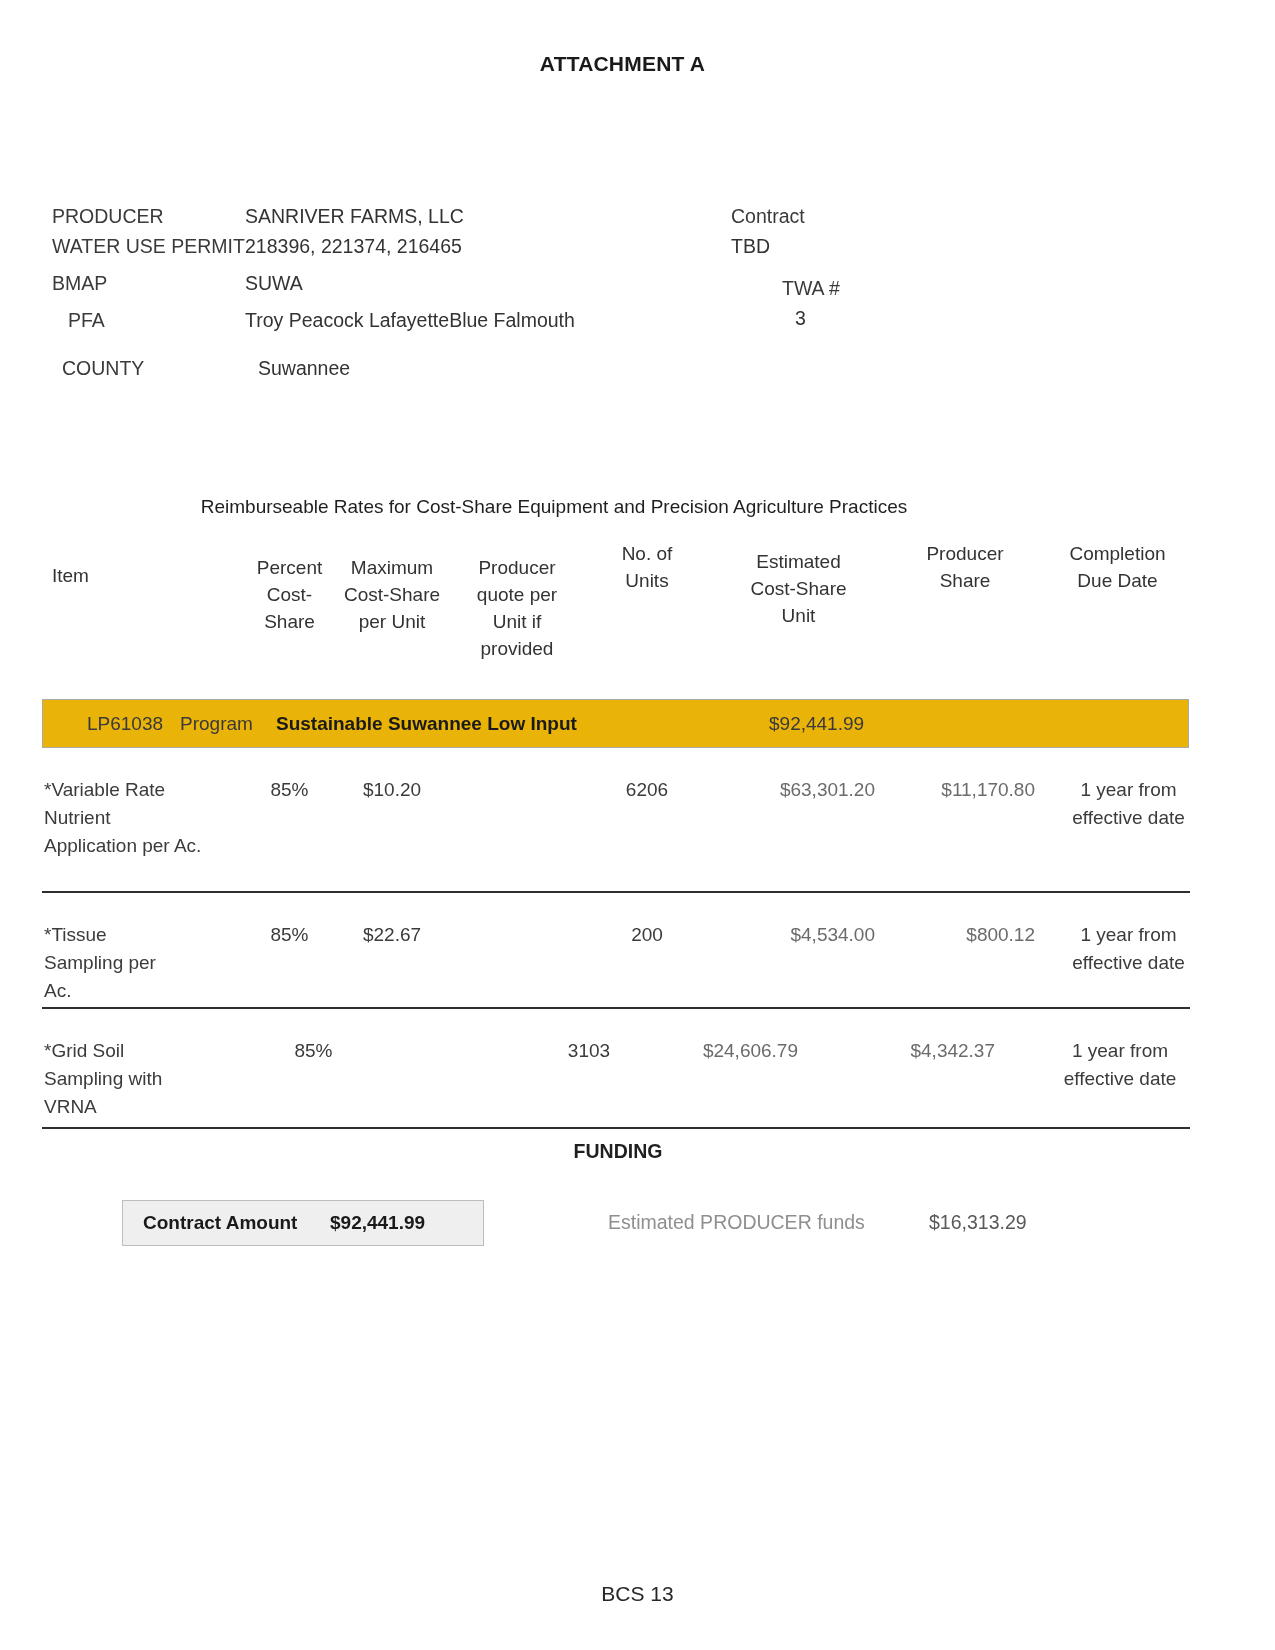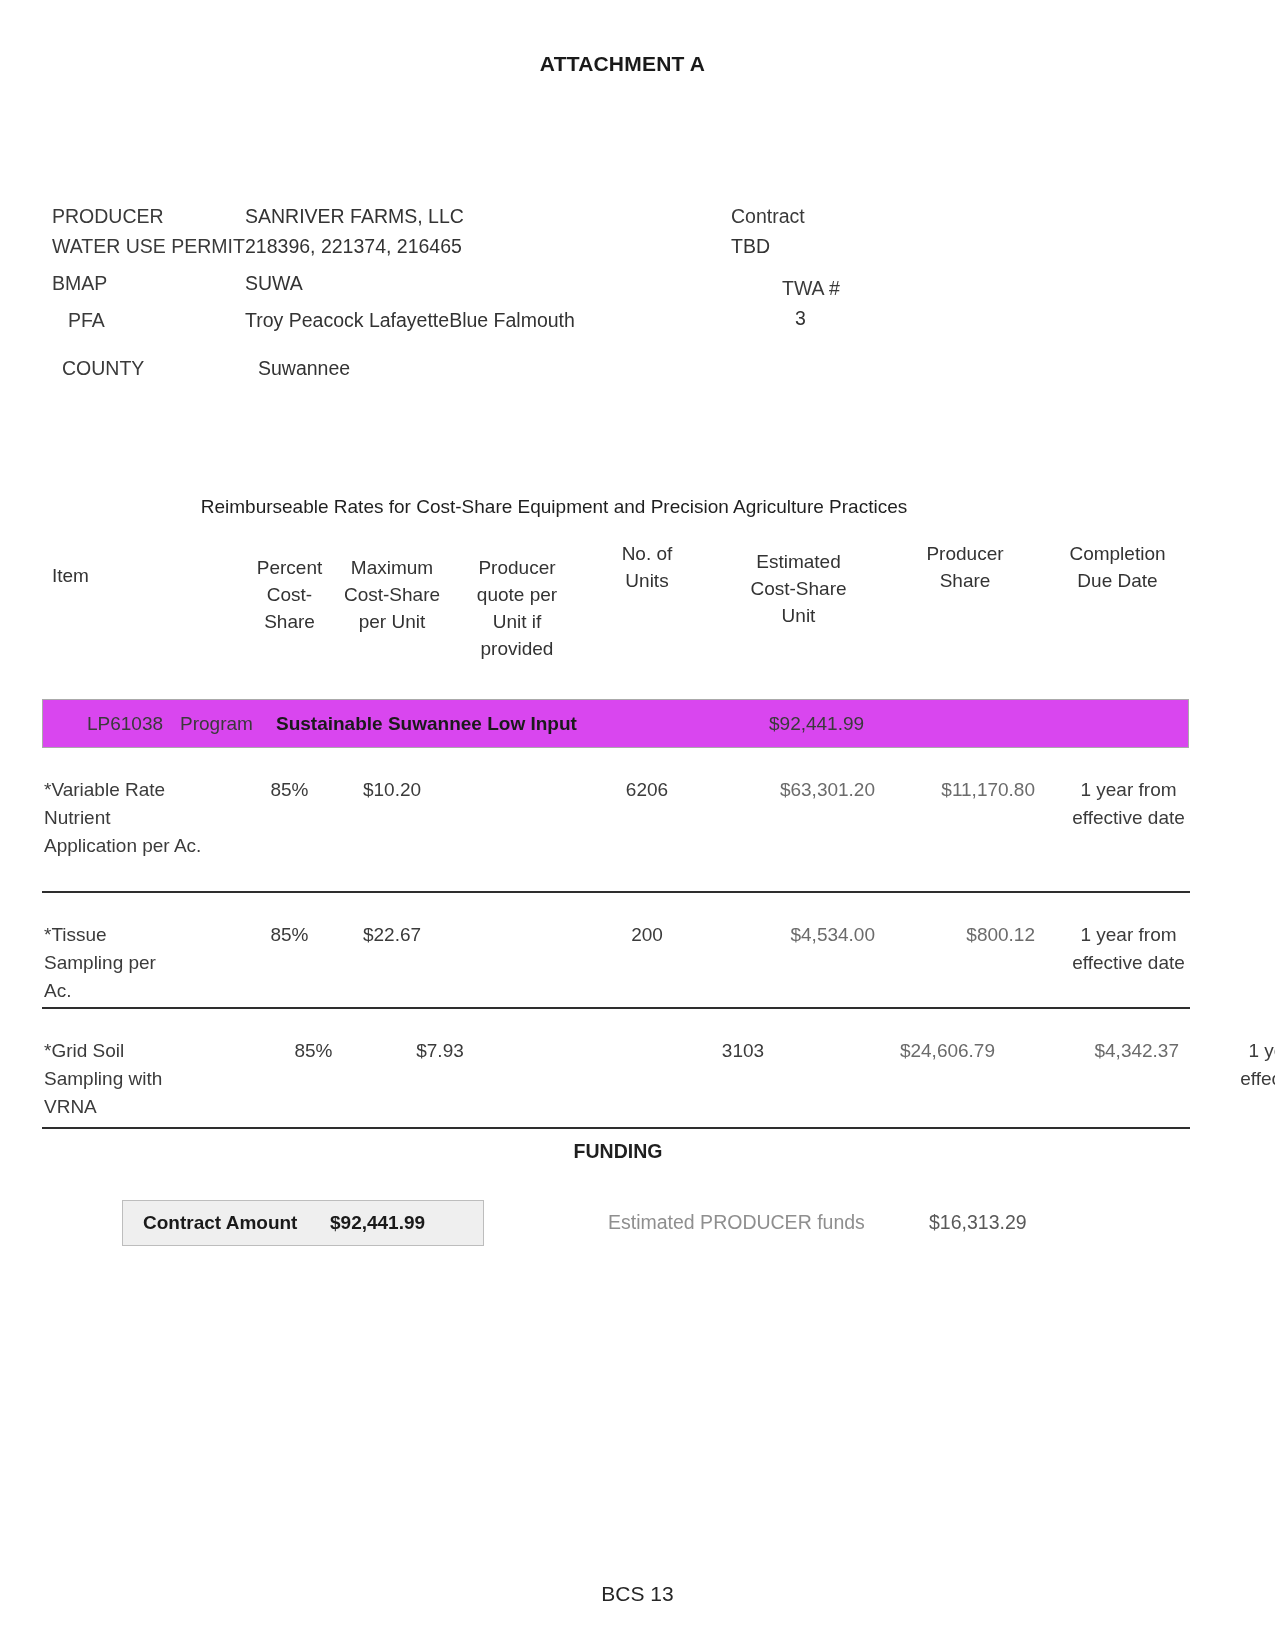--- a/index.html
+++ b/index.html
@@ -40,21 +40,21 @@
   .rates-header .hc {
     font-size: 19px; color: #333333; text-align: center;
     white-space: pre-line; line-height: 27px;
   }
   .hc.h-item { text-align: left; padding-top: 22px; padding-left: 10px; }
   .hc.h-pad14 { padding-top: 14px; }
   .hc.h-pad8 { padding-top: 8px; }
 
   .program-row {
     top: 699px; left: 42px; width: 1147px; height: 49px;
-    background: #d946ef;
+    background: #eab308;
     border: 1px solid #aaaaaa;
   }
   .program-row .inner {
     position: absolute; top: 0; left: 0; width: 100%; height: 100%;
     line-height: 47px; font-size: 19px;
   }
   .prog-code { position: absolute; left: 44px; color: #3a3a3a; }
   .prog-word { position: absolute; left: 137px; color: #3a3a3a; }
   .prog-name { position: absolute; left: 233px; font-weight: bold; color: #1a1a1a; }
   .prog-total { position: absolute; left: 726px; color: #3a3a3a; }
@@ -198,21 +198,20 @@
     <div class="cell c-money">$800.12</div>
     <div class="cell c-due pre">1 year from
 effective date</div>
   </div>
 
   <div class="grid-8 data-row row-3">
     <div class="cell c-item pre">*Grid Soil
 Sampling with
 VRNA</div>
     <div class="cell c-center">85%</div>
-    <div class="cell c-center">$7.93</div>
     <div class="cell c-center"></div>
     <div class="cell c-center">3103</div>
     <div class="cell c-money">$24,606.79</div>
     <div class="cell c-money">$4,342.37</div>
     <div class="cell c-due pre">1 year from
 effective date</div>
   </div>
 </div>
 
 <div class="abs funding-heading">FUNDING</div>

